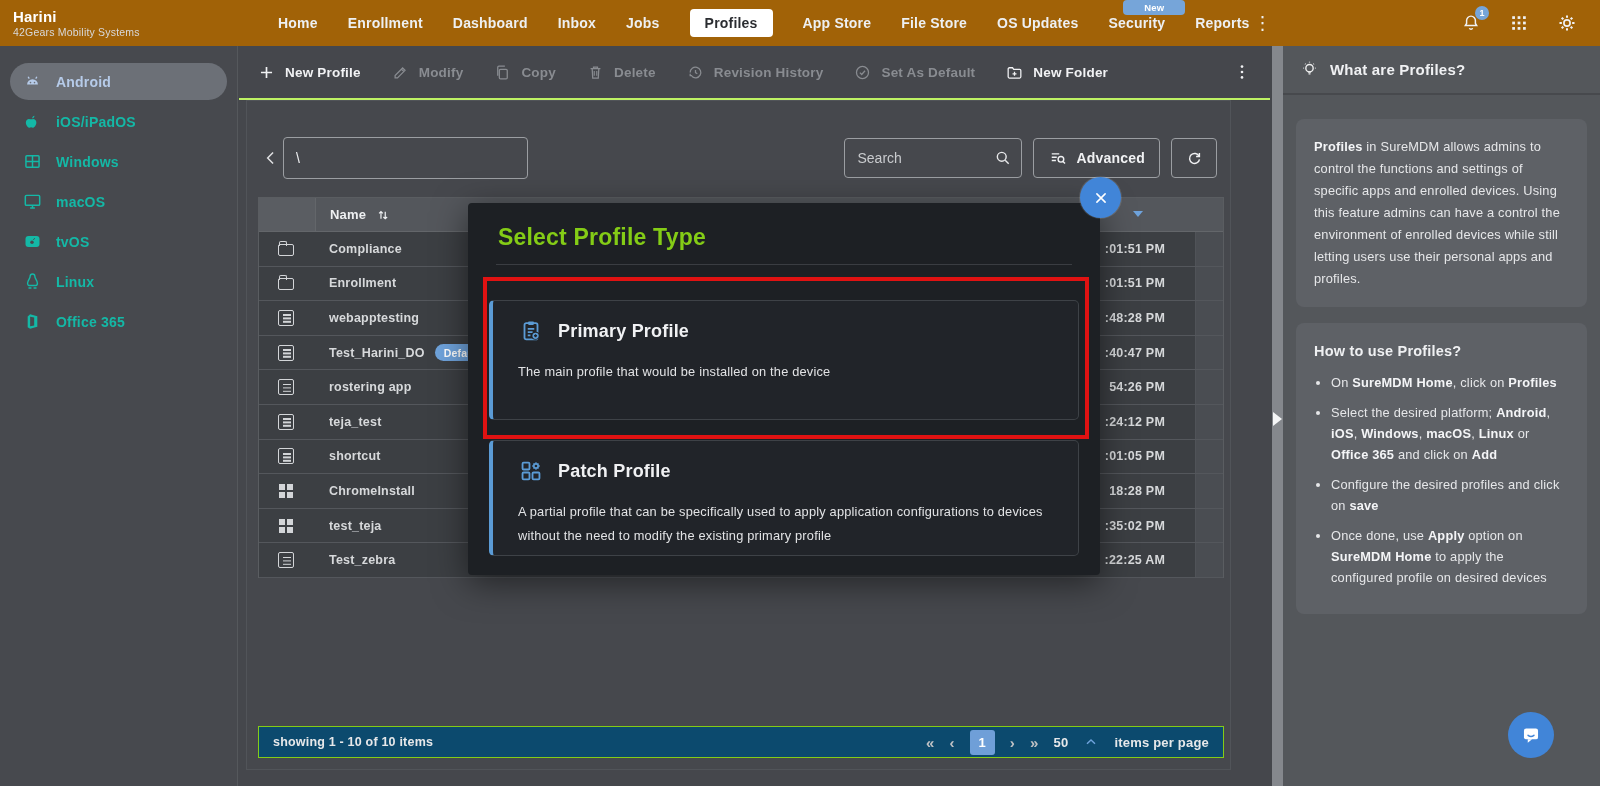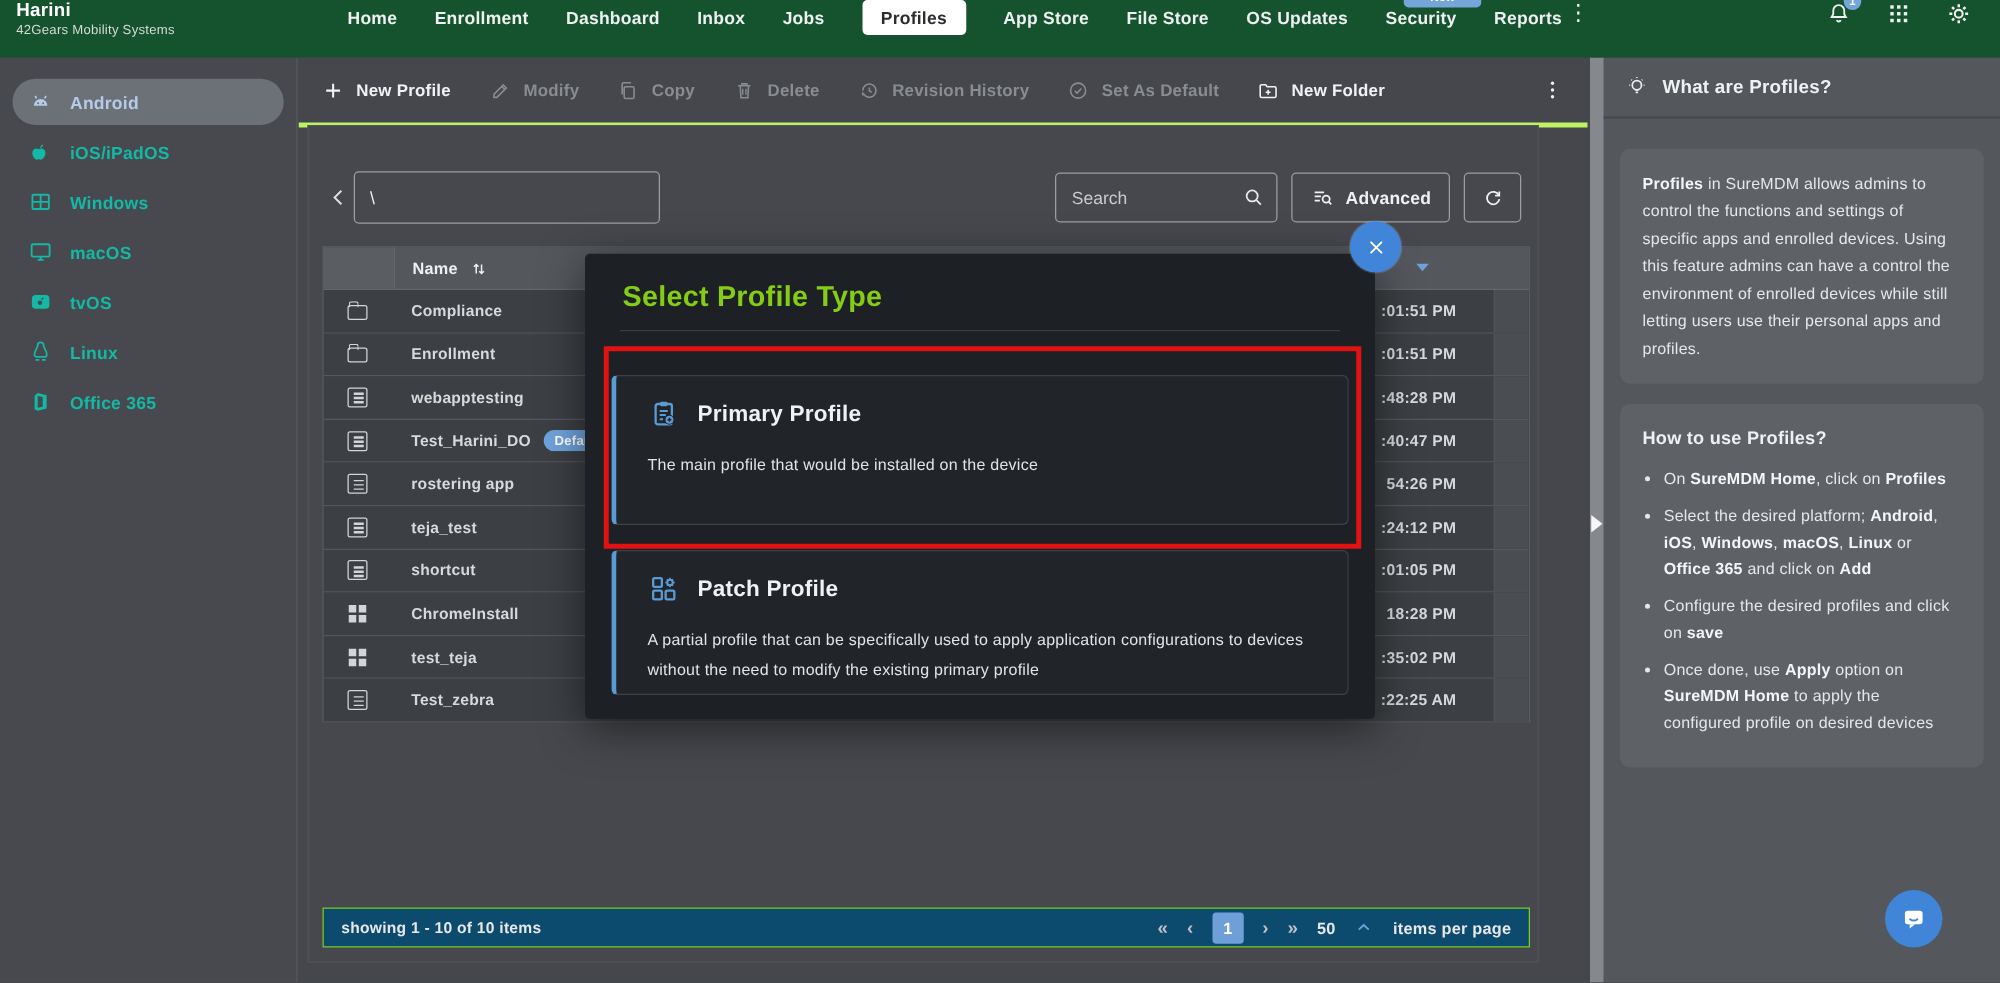--- a/index.html
+++ b/index.html
@@ -4,40 +4,40 @@
 <style>
   html,body{margin:0;padding:0}
   body{
     width:1600px;height:786px;position:relative;overflow:hidden;
     background:#45474c;color:#e8e9eb;
     font-family:"Liberation Sans","DejaVu Sans",sans-serif;
     letter-spacing:.2px;
   }
   svg{display:block}
   
-  .topbar{position:absolute;left:0;top:0;right:0;height:46px;background:#14532d;display:flex;align-items:flex-start;z-index:50}
+  .topbar{position:absolute;left:0;top:0;right:0;height:46px;background:#a16207;display:flex;align-items:center;z-index:50}
   .brand{width:248px;padding-left:13px;box-sizing:border-box}
   .brand-name{font-size:15px;font-weight:bold;color:#fff;line-height:17px}
   .brand-sub{font-size:10.5px;color:#d8d9db;margin-top:1px}
   .main-nav{display:flex;align-items:center;gap:30px;margin-left:30px}
   .nav-item{font-size:14px;font-weight:bold;color:#eef0f2;position:relative;cursor:pointer;white-space:nowrap}
   .nav-item.active{background:#fff;color:#2b2d31;padding:6px 15px;border-radius:4px}
   .nav-badge{position:absolute;top:-15px;right:-20px;background:#76a5d9;color:#fff;font-size:9.5px;font-weight:bold;padding:2px 21px;border-radius:4px}
   .nav-more{font-size:18px;color:#eef0f2;cursor:pointer;margin-left:4px}
   .topbar-right{margin-left:auto;display:flex;align-items:center;gap:26px;padding-right:22px}
   .tb-icon{position:relative;width:22px;height:22px;color:#f0f1f3;cursor:pointer}
   .bell-badge{position:absolute;top:-6px;right:-7px;min-width:14px;height:14px;border-radius:8px;background:#76a5d9;color:#fff;font-size:9px;font-weight:bold;display:flex;align-items:center;justify-content:center}
   
   .sidebar{position:absolute;left:0;top:46px;width:238px;bottom:0;background:#47494e;border-right:1px solid #55585c;padding-top:14px;box-sizing:border-box}
   .side-item{display:flex;align-items:center;gap:13px;height:37px;margin:3px 10px;padding:0 12px;border-radius:19px;font-size:14px;font-weight:bold;color:#14b8a6;cursor:pointer}
   .side-item.active{background:#6c7077;color:#b6cbe9}
   .side-icon{width:21px;height:21px;flex:0 0 21px}
   
   .main{position:absolute;left:239px;top:46px;width:1031px;bottom:0;background:#45474c}
-  .toolbar{height:52px;display:flex;align-items:center;gap:30px;padding:0 18px;border-bottom:4px solid #bef264}
+  .toolbar{height:52px;display:flex;align-items:center;gap:30px;padding:0 18px;border-bottom:2px solid #bef264}
   .tbtn{display:flex;align-items:center;gap:9px;font-size:13.5px;font-weight:bold;color:#f1f2f4;cursor:pointer;white-space:nowrap}
   .tbtn.disabled{color:#898c91;cursor:default}
   .tbtn svg{width:19px;height:19px}
   .toolbar-more{margin-left:auto;width:20px;height:20px;color:#f0f1f3;cursor:pointer}
   .content{position:absolute;left:7px;top:54px;width:985px;bottom:16px;background:#46484d;border:1px solid #515459;box-sizing:border-box}
   .filterbar{position:absolute;left:14px;right:13px;top:36px;height:42px;display:flex;align-items:center}
   .chev{width:20px;height:20px;color:#dfe0e2;margin-right:2px;cursor:pointer}
   .path-input{width:245px;height:42px;box-sizing:border-box;background:transparent;border:1px solid #9b9ea2;border-radius:4px;color:#f0f1f3;padding:0 12px;font-size:14px;font-family:inherit}
   .right-filters{margin-left:auto;display:flex;align-items:center;gap:11px}
   .search-wrap{position:relative}

